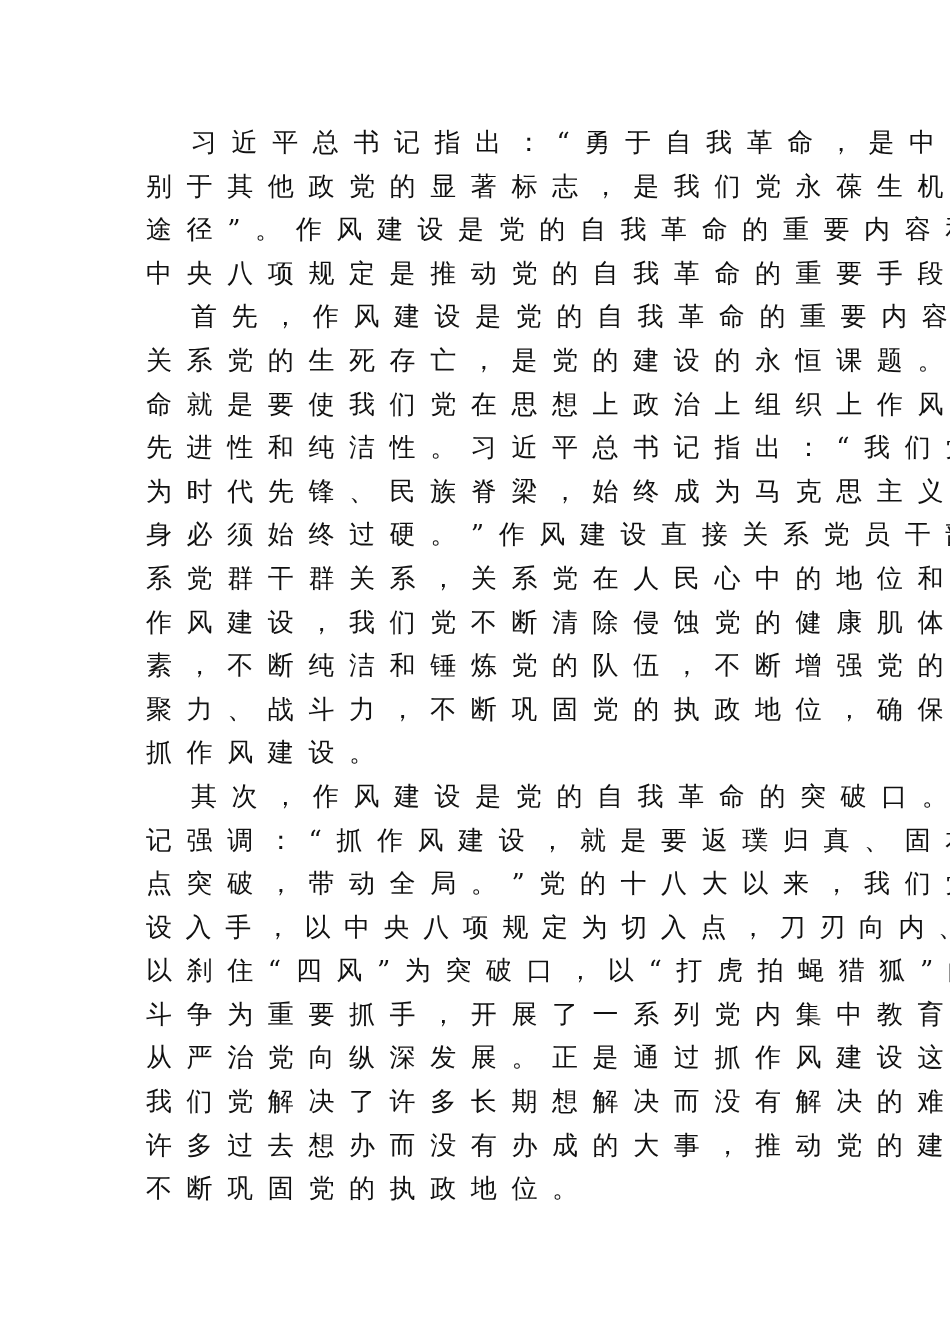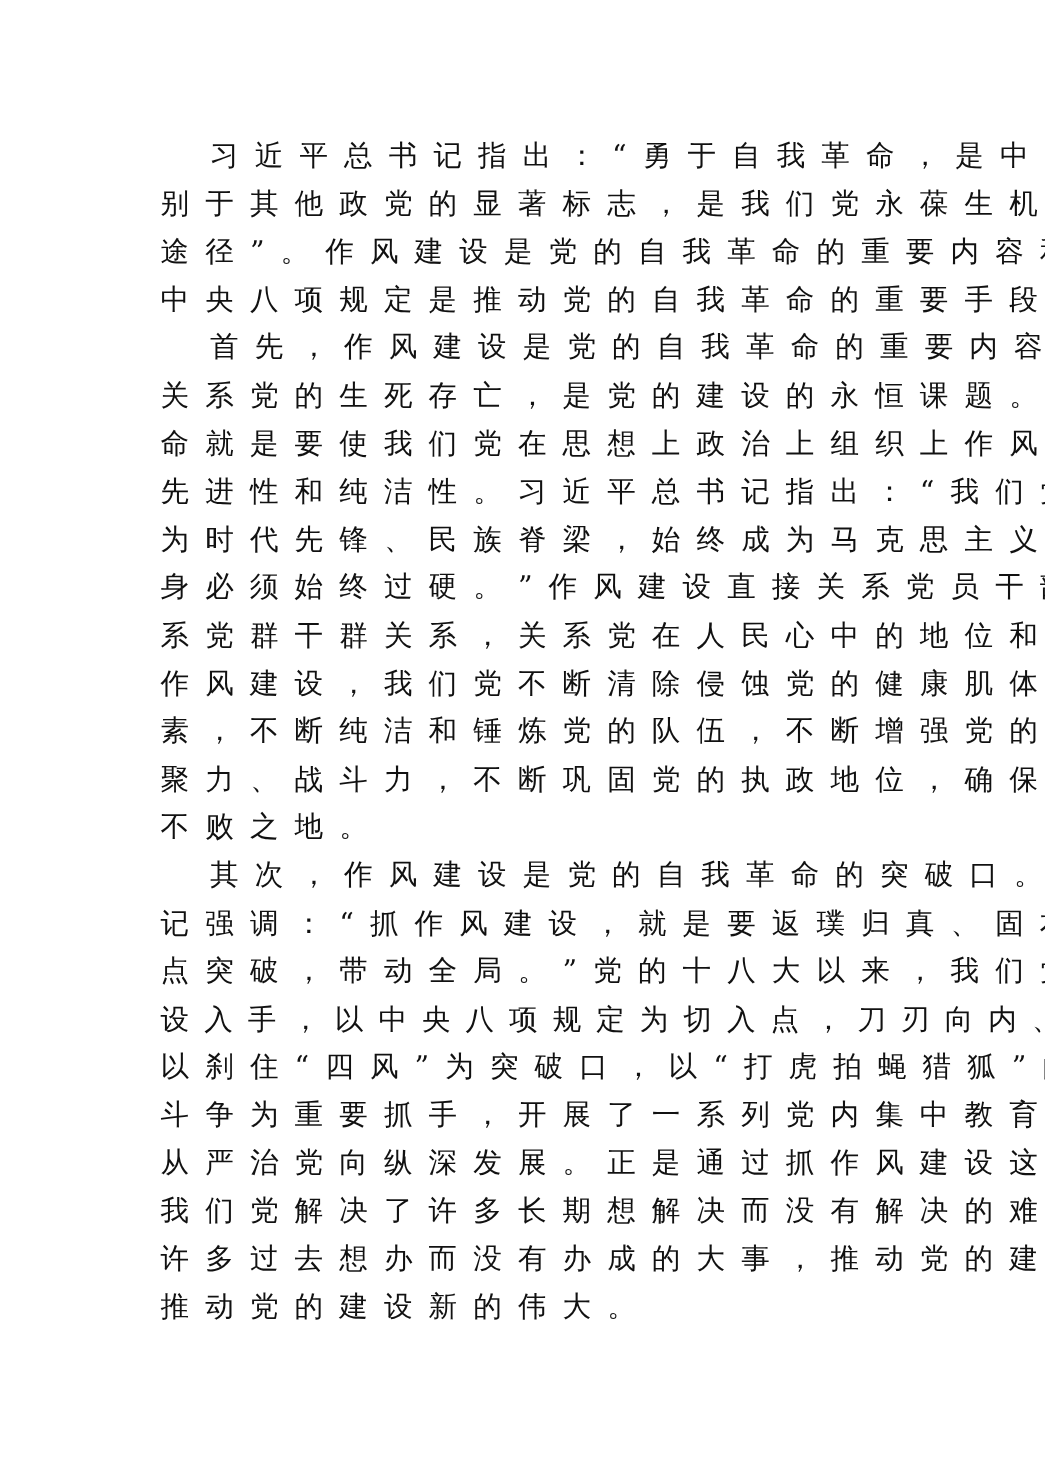--- a/index.html
+++ b/index.html
@@ -65,30 +65,30 @@
       <span class="line indent">首先，作风建设是党的自我革命的重要内容。作风问题</span>
       <span class="line">关系党的生死存亡，是党的建设的永恒课题。党的自我革</span>
       <span class="line">命就是要使我们党在思想上政治上组织上作风上始终保持</span>
       <span class="line">先进性和纯洁性。习近平总书记指出：“我们党要始终成</span>
       <span class="line">为时代先锋、民族脊梁，始终成为马克思主义执政党，自</span>
       <span class="line">身必须始终过硬。”作风建设直接关系党员干部形象，关</span>
       <span class="line">系党群干群关系，关系党在人民心中的地位和威信。通过</span>
       <span class="line">作风建设，我们党不断清除侵蚀党的健康肌体的病毒和毒</span>
       <span class="line">素，不断纯洁和锤炼党的队伍，不断增强党的创造力、凝</span>
       <span class="line">聚力、战斗力，不断巩固党的执政地位，确保党永远立于</span>
-      <span class="line">不败之地。</span>
+      <span class="line">抓作风建设。</span>
     </p>
 
     <p class="paragraph">
       <span class="line indent">其次，作风建设是党的自我革命的突破口。习近平总书</span>
       <span class="line">记强调：“抓作风建设，就是要返璞归真、固本培元，重</span>
       <span class="line">点突破，带动全局。”党的十八大以来，我们党从作风建</span>
       <span class="line tight">设入手，以中央八项规定为切入点，刀刃向内、刮骨疗毒，</span>
       <span class="line">以刹住“四风”为突破口，以“打虎拍蝇猎狐”的反腐败</span>
       <span class="line">斗争为重要抓手，开展了一系列党内集中教育，推动全面</span>
       <span class="line">从严治党向纵深发展。正是通过抓作风建设这一突破口，</span>
       <span class="line">我们党解决了许多长期想解决而没有解决的难题，办成了</span>
       <span class="line">许多过去想办而没有办成的大事，推动党的建设新的伟大</span>
-      <span class="line">推动党的建设新的伟大。</span>
+      <span class="line">不断巩固党的执政地位。</span>
     </p>
 
   </div>
 </div>
 
 </body></html>

